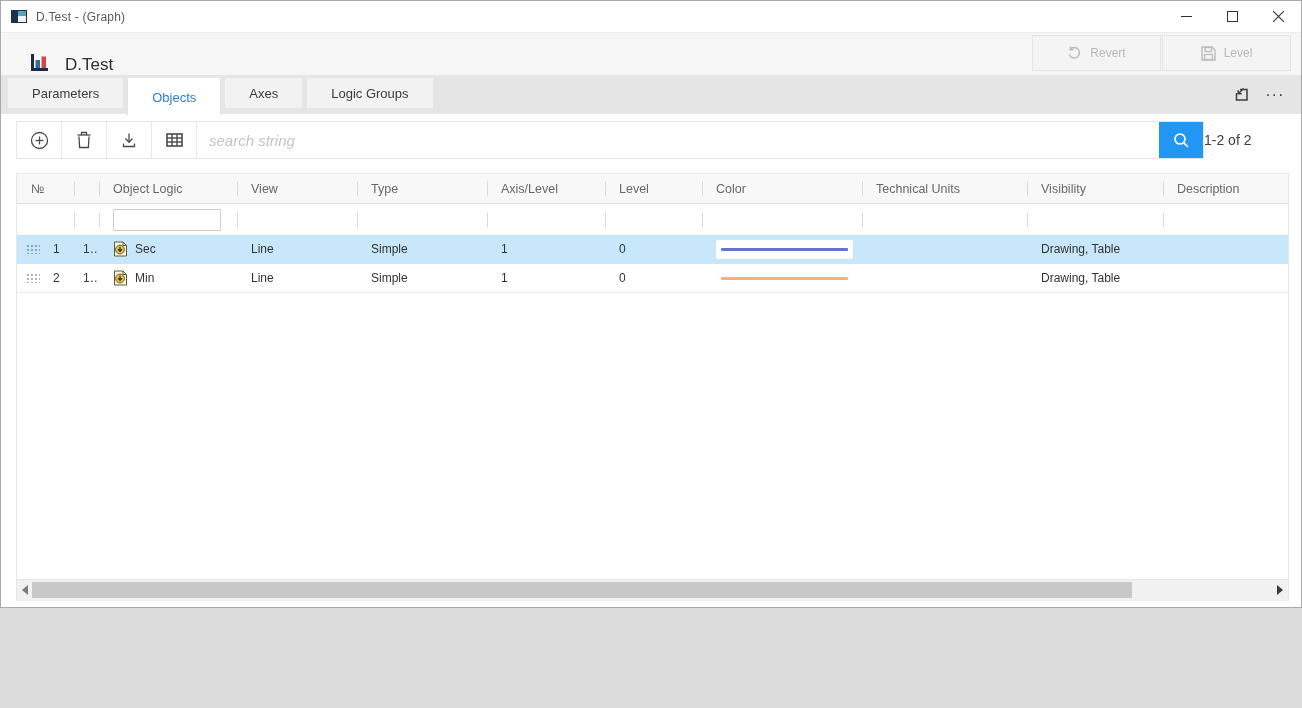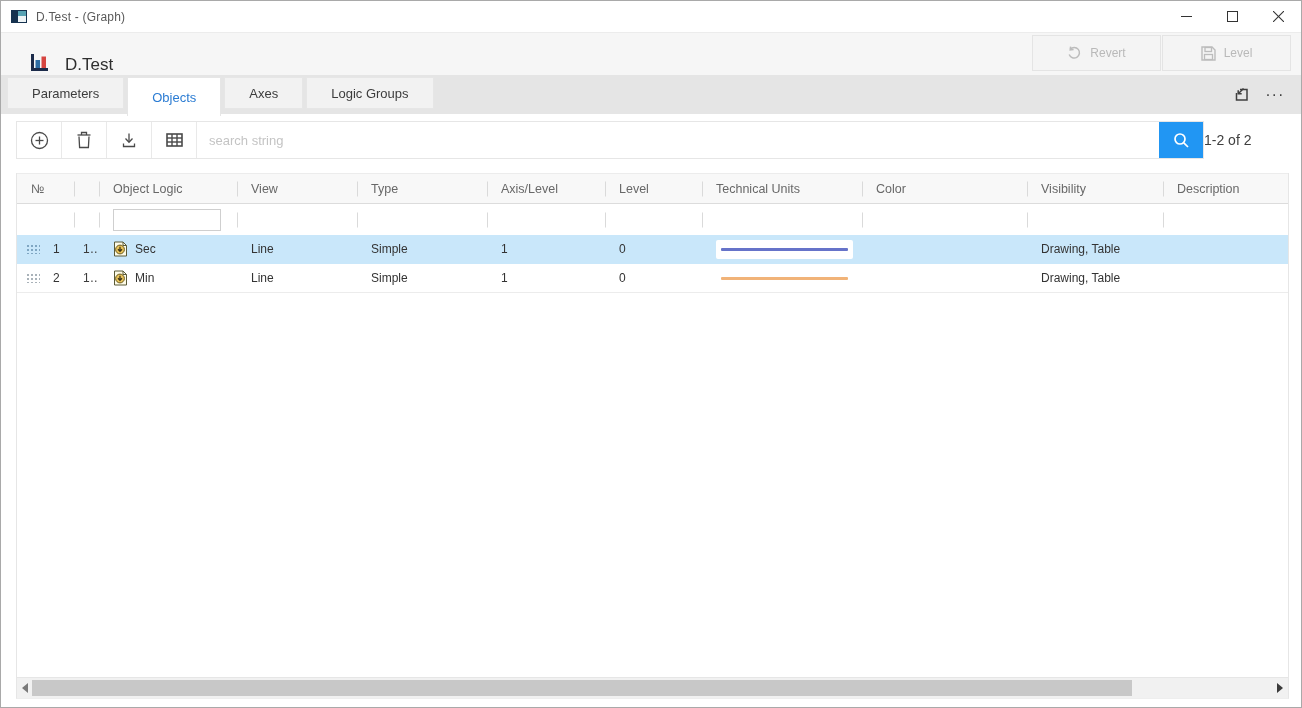--- a/index.html
+++ b/index.html
@@ -1,17 +1,17 @@
 <!DOCTYPE html>
 <html><head>
 <meta charset="utf-8">
 <style>
   * { margin:0; padding:0; box-sizing:border-box; }
   html,body { width:1302px; height:708px; font-family:"Liberation Sans", sans-serif; background:#dcdcdc; }
-  .window { width:1302px; height:708px; background:#fff; border:1px solid #a9a9a9; display:flex; flex-direction:column; overflow:hidden; }
+  .window { width:1302px; height:608px; background:#fff; border:1px solid #a9a9a9; display:flex; flex-direction:column; overflow:hidden; }
 
   
   .titlebar { height:32px; background:#fff; display:flex; align-items:center; border-bottom:1px solid #ececec; flex:0 0 32px; }
   .titlebar-icon { width:16px; height:13px; margin:0 9px 0 10px; display:flex; border:1px solid #16324f; }
   .titlebar-icon .ic-l { width:6px; background:#16324f; }
   .titlebar-icon .ic-r { flex:1; display:flex; flex-direction:column; }
   .titlebar-icon .ic-rt { flex:1; background:#58a3b4; }
   .titlebar-icon .ic-rb { flex:1.2; background:#eef4f6; }
   .titlebar-title { font-size:12px; color:#5a5a5a; letter-spacing:.2px; }
   .win-controls { margin-left:auto; display:flex; height:100%; }
@@ -35,21 +35,21 @@
   .icon-btn { color:#3f3f3f; display:flex; align-items:center; justify-content:center; }
   .more-dots { font-size:16px; color:#3f3f3f; letter-spacing:2px; line-height:10px; padding-bottom:8px; }
 
   
   .content { flex:1; background:#fff; display:flex; flex-direction:column; overflow:hidden; }
 
   
   .toolbar-line { display:flex; align-items:center; margin:7px 0 0 15px; }
   .toolbar { display:flex; width:1188px; height:38px; border:1px solid #e6e6e6; background:#fff; }
   .tool-cell { width:45px; border-right:1px solid #e9e9e9; display:flex; align-items:center; justify-content:center; color:#4a4a4a; background:#fff; }
-  .search-input { flex:1; border:none; outline:none; padding:0 12px; font-size:13px; color:#333; font-family:"Liberation Sans",sans-serif; }
+  .search-input { flex:1; border:none; outline:none; padding:0 12px; font-size:15px; color:#333; font-family:"Liberation Sans",sans-serif;font-style:italic; }
   .search-input::placeholder { color:#c4c4c4; }
   .search-btn { width:44px; border:none; display:flex; align-items:center; justify-content:center; cursor:pointer; }
   .result-count { font-size:14px; color:#3f3f3f; }
 
   
   .grid-panel { margin:14px 0 0 15px; width:1273px; height:526px; border-left:1px solid #e6e6e6; border-right:1px solid #e6e6e6; border-bottom:1px solid #eee; display:flex; flex-direction:column; }
   .grid-row { display:grid; grid-template-columns:57px 25px 138px 120px 130px 118px 97px 160px 165px 136px 1fr; }
   .grid-header { height:31px; background:#f8f8f8; border-top:1px solid #ececec; border-bottom:1px solid #dcdcdc; flex:0 0 31px; }
   .hcell { display:flex; align-items:center; padding-left:14px; font-size:12.5px; color:#686868; position:relative; white-space:nowrap; }
   .hcell.sep::before, .fcell.sep::before { content:""; position:absolute; left:0; top:50%; transform:translateY(-50%); width:1px; height:15px; background:#dadada; }
@@ -216,22 +216,22 @@
     <div class="grid-panel">
 
       <div class="grid-row grid-header">
         <div class="hcell">№</div>
         <div class="hcell sep"></div>
         <div class="hcell sep">Object Logic</div>
         <div class="hcell sep">View</div>
         <div class="hcell sep">Type</div>
         <div class="hcell sep">Axis/Level</div>
         <div class="hcell sep">Level</div>
+        <div class="hcell sep">Color</div>
         <div class="hcell sep">Technical Units</div>
-        <div class="hcell sep">Color</div>
         <div class="hcell sep">Visibility</div>
         <div class="hcell sep">Description</div>
       </div>
 
       <div class="grid-row filter-row">
         <div class="fcell"></div>
         <div class="fcell sep"></div>
         <div class="fcell sep">
             <input class="filter-input" type="text" value="" style="">
           </div>

